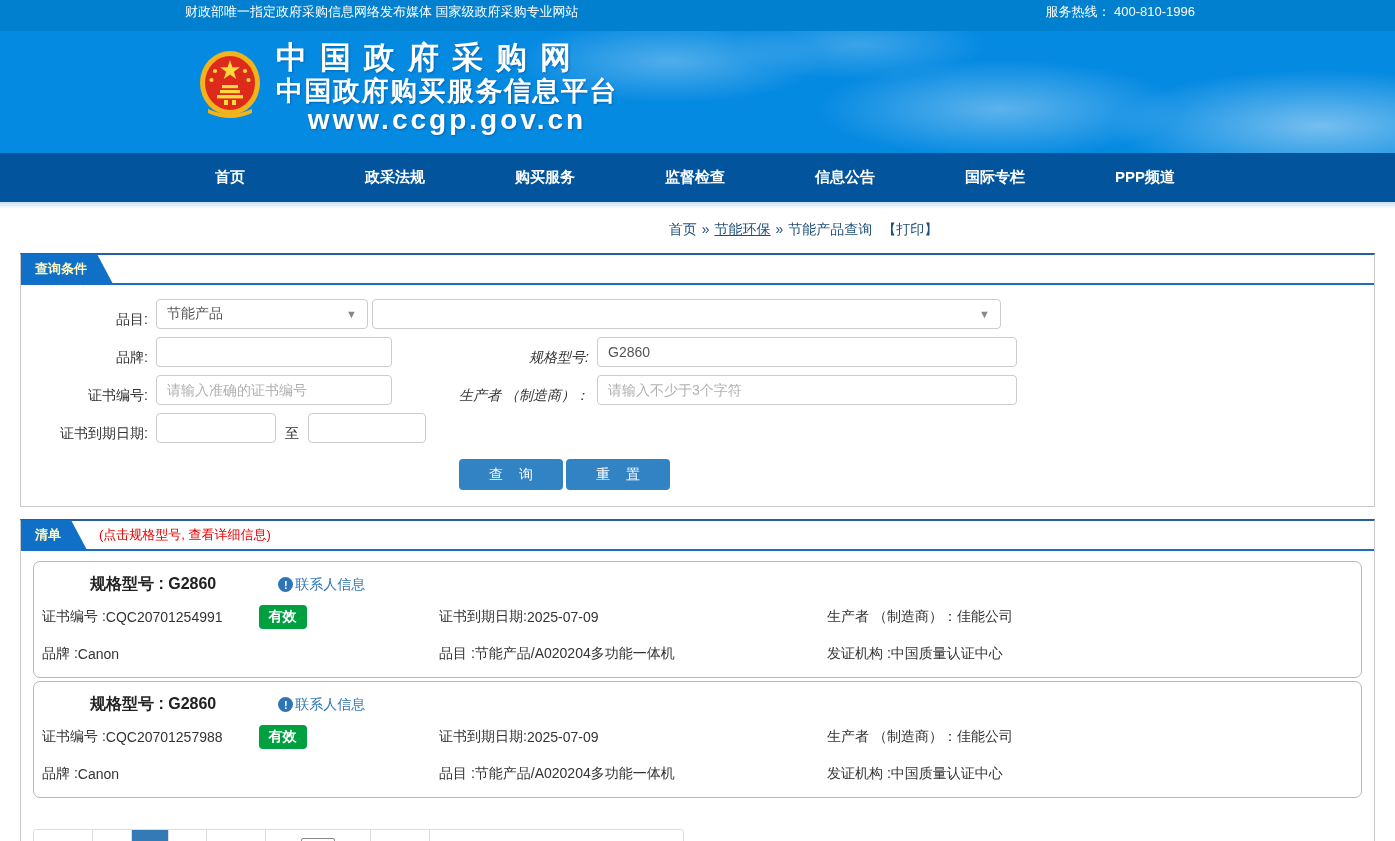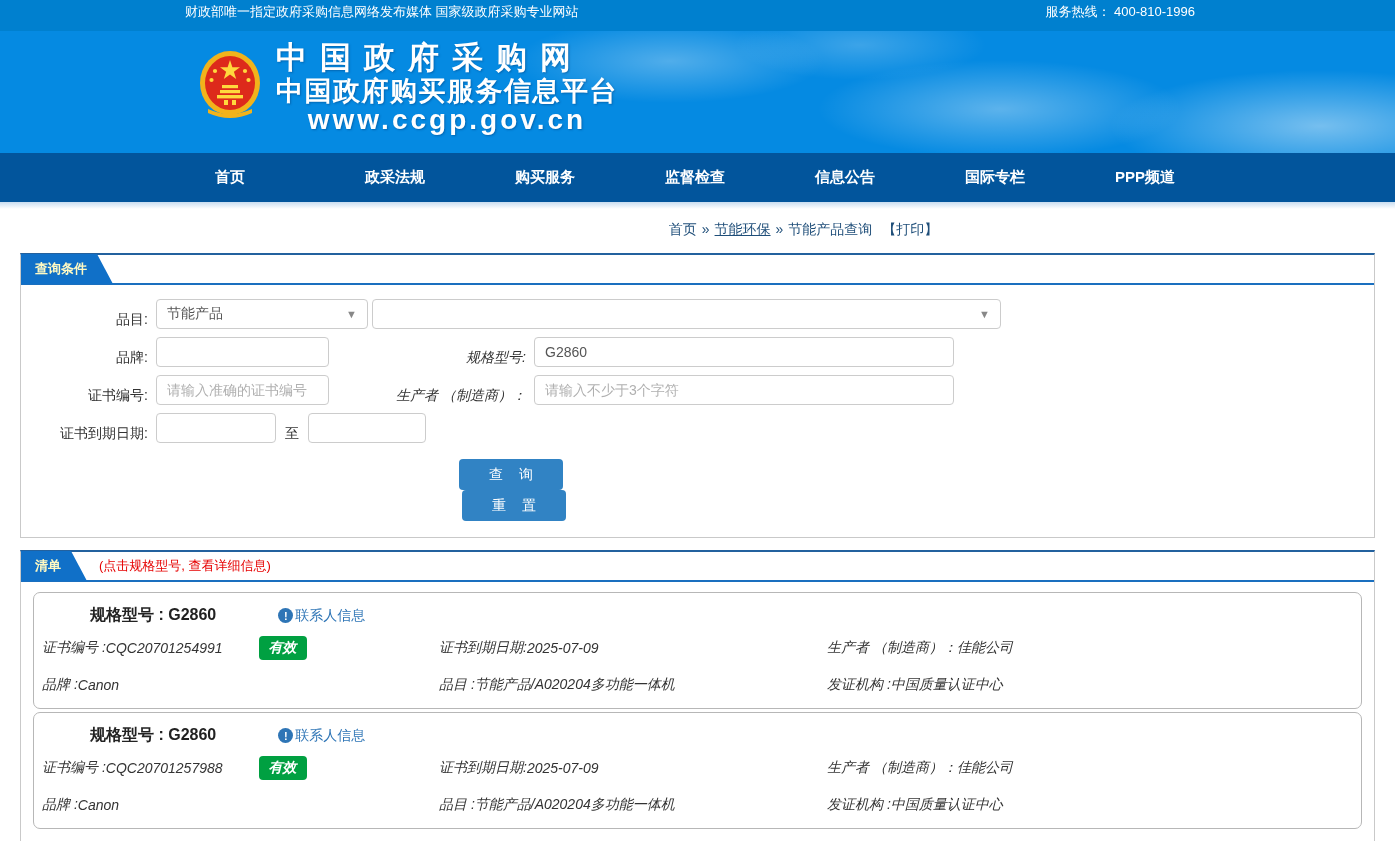--- a/index.html
+++ b/index.html
@@ -49,37 +49,37 @@
   .frow { display:flex; align-items:flex-end; margin:0 0 8px 20px; }
   .flabel { width:115px; text-align:right; padding-right:8px; font-size:14px; color:#333; white-space:nowrap; }
   .flabel2 { width:205px; text-align:right; padding-right:8px; font-size:14px; color:#333; white-space:nowrap;font-style:italic; }
   .selbox { height:30px; border:1px solid #ccc; border-radius:4px; background:#fff;
             display:flex; align-items:center; justify-content:space-between;
             padding:0 10px; font-size:14px; color:#555; cursor:pointer; }
   .selbox .caret { color:#888; font-size:11px; }
   .w-sm { width:212px; } .w-lg { width:629px; margin-left:4px; } .w-md { width:420px; }
   .tbox { height:30px; border:1px solid #ccc; border-radius:4px; padding:0 10px; font-size:14px; color:#555; outline:none; }
   .tbox::placeholder { color:#b0b0b0; }
-  .w-in { width:173px; } .w-date { width:120px; } .w-date2 { width:118px; }
+  .w-in { width:236px; } .w-date { width:120px; } .w-date2 { width:118px; }
   .to-label { font-size:14px; color:#333; margin:0 9px; }
-  .btn-row { margin:16px 0 0 438px; display:flex;flex-direction:column; }
+  .btn-row { margin:16px 0 0 438px; display:flex; }
   .btn { width:104px; height:31px; background:#3183c4; color:#fff; border:none; border-radius:4px;
          font-size:14px; letter-spacing:6px; padding-left:6px; cursor:pointer; font-family:inherit; }
   .btn + .btn { margin-left:3px; }
 
   
   .cards { padding:10px 12px 0 12px; }
   .card { border:1px solid #b7b7b7; border-radius:7px; padding:8px 8px 14px 8px; background:#fff; margin-bottom:3px; }
   .card-top { display:flex; align-items:center; padding:4px 0 10px 0;margin-left:48px; }
   .card-model { font-size:16px; font-weight:bold; color:#222; cursor:pointer; }
   .contact-link { display:flex; align-items:center; color:#2e75b6; font-size:14px; margin-left:62px; cursor:pointer; }
   .info-icon { width:15px; height:15px; border-radius:50%; background:#2e75b6; color:#fff; font-size:11px; font-weight:bold;
                display:inline-flex; align-items:center; justify-content:center; margin-right:2px; }
   .card-grid { display:grid; grid-template-columns:397px 388px 1fr; column-gap:0; row-gap:16px; font-size:14px; color:#333; }
-  .cell { display:flex; align-items:center; white-space:nowrap;font-style:italic; }
+  .cell { display:flex; align-items:center; white-space:nowrap; }
   .badge { background:#00a041; color:#fff; font-size:14px; font-weight:bold; border-radius:4px;
            padding:3px 10px; margin-left:36px; }
 
   
   .pager-wrap { padding:28px 12px 18px 12px; }
   .pager { display:inline-flex; border:1px solid #ddd; border-radius:3px; overflow:hidden; font-size:14px; color:#337ab7; }
   .pcell { padding:8px 15px; border-left:1px solid #ddd; display:flex; align-items:center; cursor:pointer; background:#fff; }
   .pcell:first-child { border-left:none; }
   .pcell.active { background:#337ab7; color:#fff; padding:8px 14px; }
   .pcell.static { cursor:default; }

